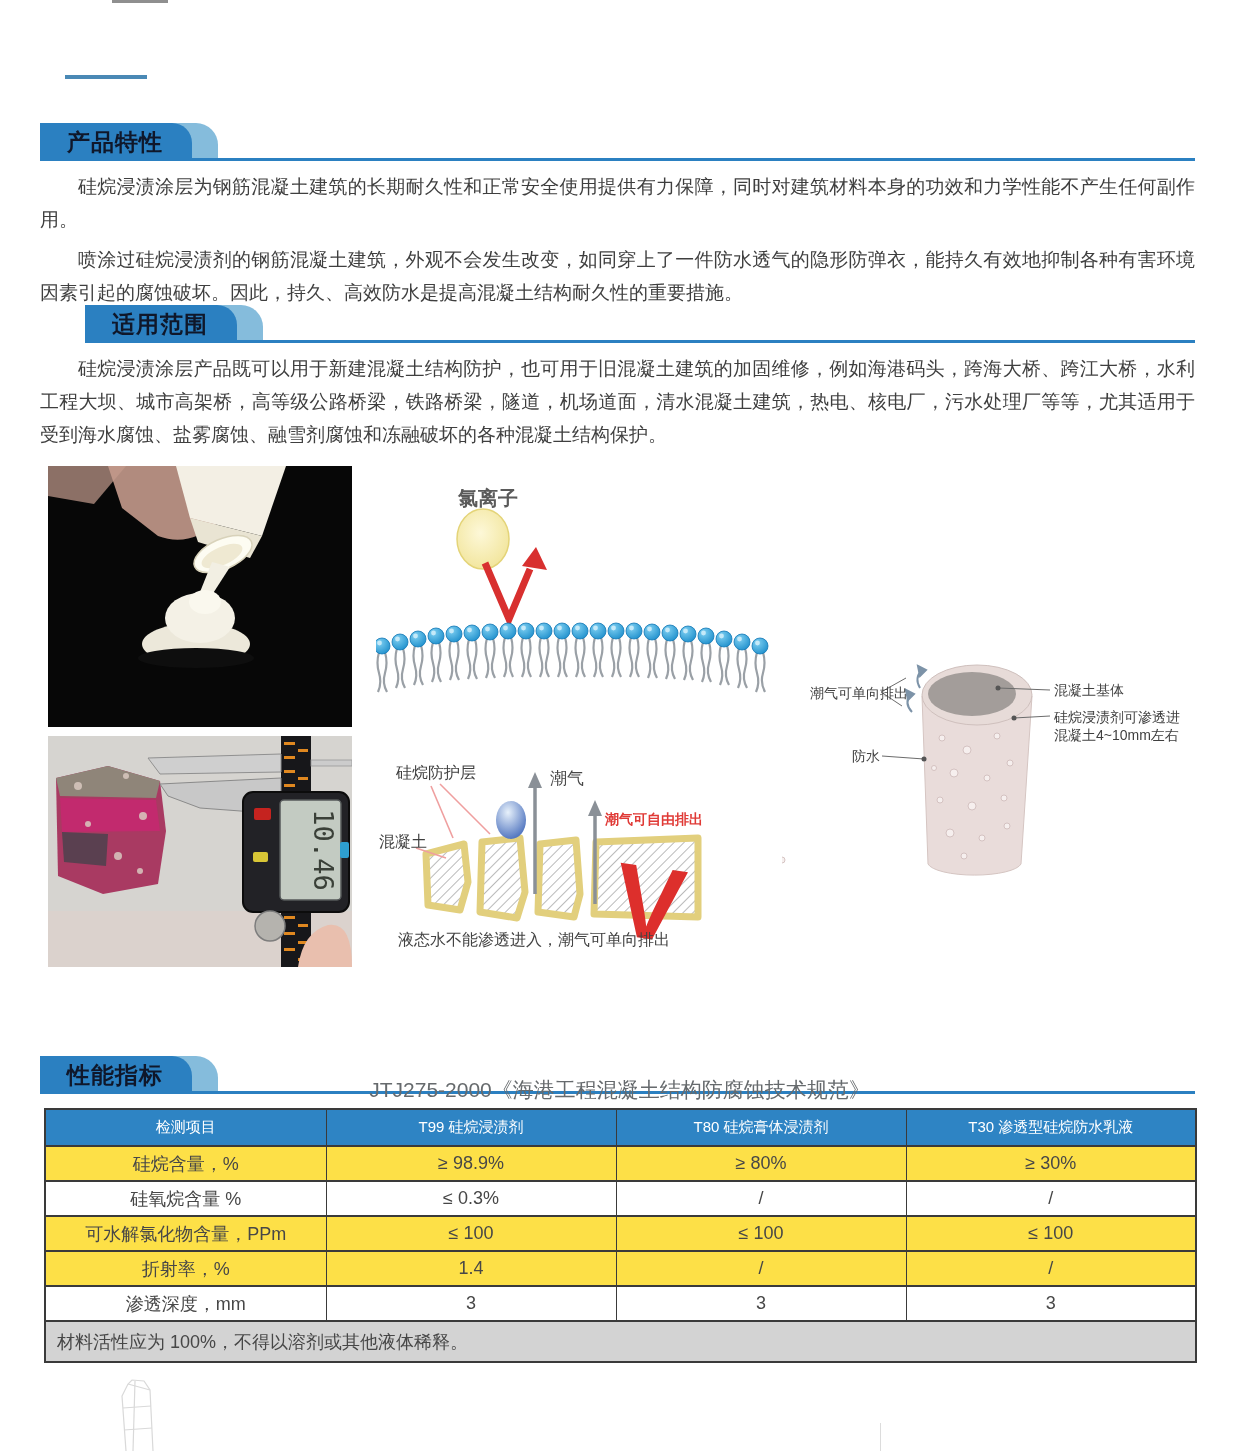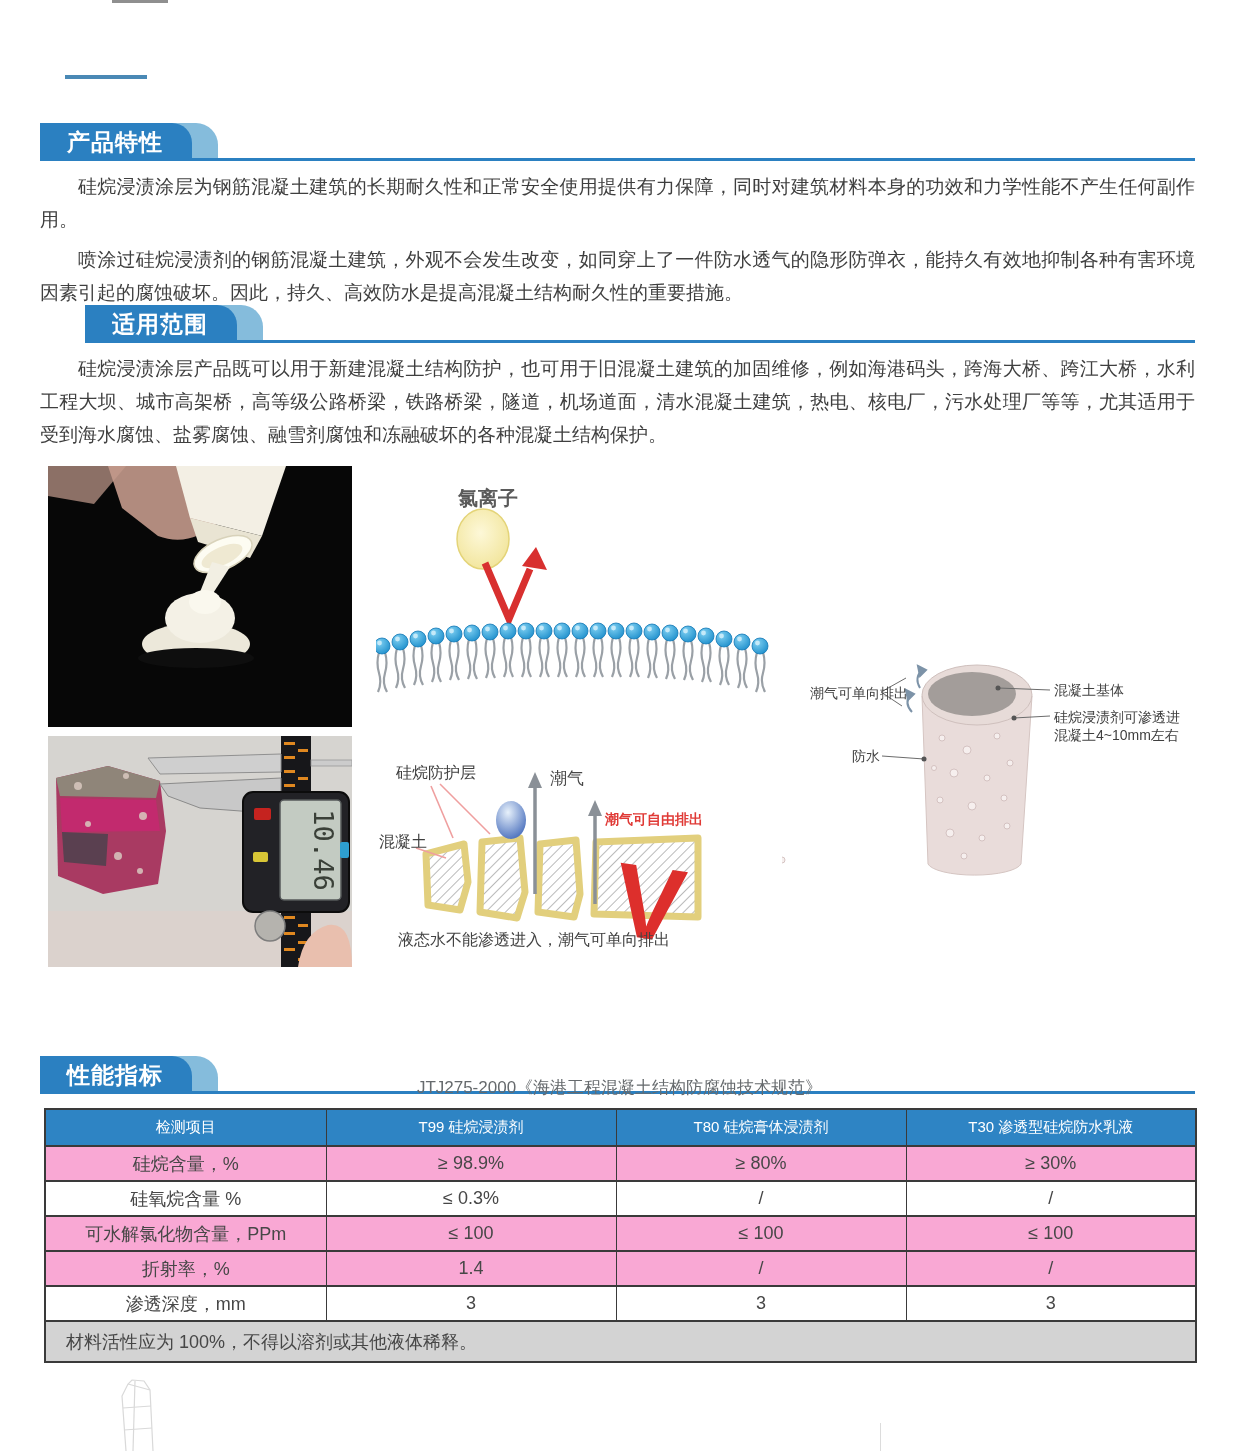--- a/index.html
+++ b/index.html
@@ -8,41 +8,41 @@
   .doc-title{position:absolute;left:65px;top:14px;font-size:31px;font-weight:bold;
              color:#3b8cc6;letter-spacing:2px;}
   .title-rule{position:absolute;left:65px;top:75px;width:82px;height:4px;background:#4a89b5;}
   .page-top-mark{position:absolute;left:112px;top:0;width:56px;height:3px;background:#8f8f8f;}
 
   .section-header{position:absolute;left:40px;right:40px;height:42px;}
   .section-header .back{position:absolute;left:0;top:0;width:178px;height:38px;
                         background:#85bcdc;border-radius:0 22px 0 0;}
   .section-header .rule{position:absolute;left:0;top:35px;right:0;height:3px;background:#2b80c1;}
   .section-header .badge{position:absolute;left:0;top:0;width:152px;height:38px;box-sizing:border-box;
-                         background:#2b80c1;border-radius:0 20px 0 0;color:#ffffff;
+                         background:#2b80c1;border-radius:0 20px 0 0;color:#0f172a;
                          font-size:23px;font-weight:bold;line-height:38px;padding-left:27px;
                          letter-spacing:1px;}
   .para{position:absolute;left:40px;right:40px;color:#3f3f3f;font-size:19px;line-height:33px;
         text-align:justify;font-family:Liberation Serif, serif;}
   .para p{margin:0 0 7px;text-indent:2em;}
 
   .figure{position:absolute;}
   .figure svg{display:block;}
 
   .table-title{position:absolute;left:44px;width:1151px;text-align:center;color:#666a6d;
-               font-size:17px;}
+               font-size:21px;}
   .spec-table{position:absolute;left:44px;top:1108px;}
   .spec-table table{border-collapse:collapse;table-layout:fixed;width:1151px;
                     border:2px solid #3a3a3a;}
   .spec-table th{background:#2e84c4;color:#ffffff;font-size:15px;font-weight:normal;height:33px;
                  border:2px solid #3a3a3a;border-left-width:1px;border-right-width:1px;}
   .spec-table td{font-size:18px;color:#474747;text-align:center;height:31px;
                  border:2px solid #3a3a3a;border-left-width:1px;border-right-width:1px;}
-  .spec-table tr.alt td{background:#f9a8d4;margin-top:48px;}
-  .spec-table td.note{text-align:left;padding-left:20px;background:#d3d3d3;height:37px;}
+  .spec-table tr.alt td{background:#fde047;margin-top:48px;}
+  .spec-table td.note{text-align:left;padding-left:11px;background:#d3d3d3;height:37px;}
 
   .watermark-line{position:absolute;left:880px;top:1423px;width:1px;height:28px;background:#dcdcdc;}
 </style>
 </head>
 <body>
 
 <div class="page">
 
   <div class="page-top-mark"></div>
   <div class="title-rule"></div>

